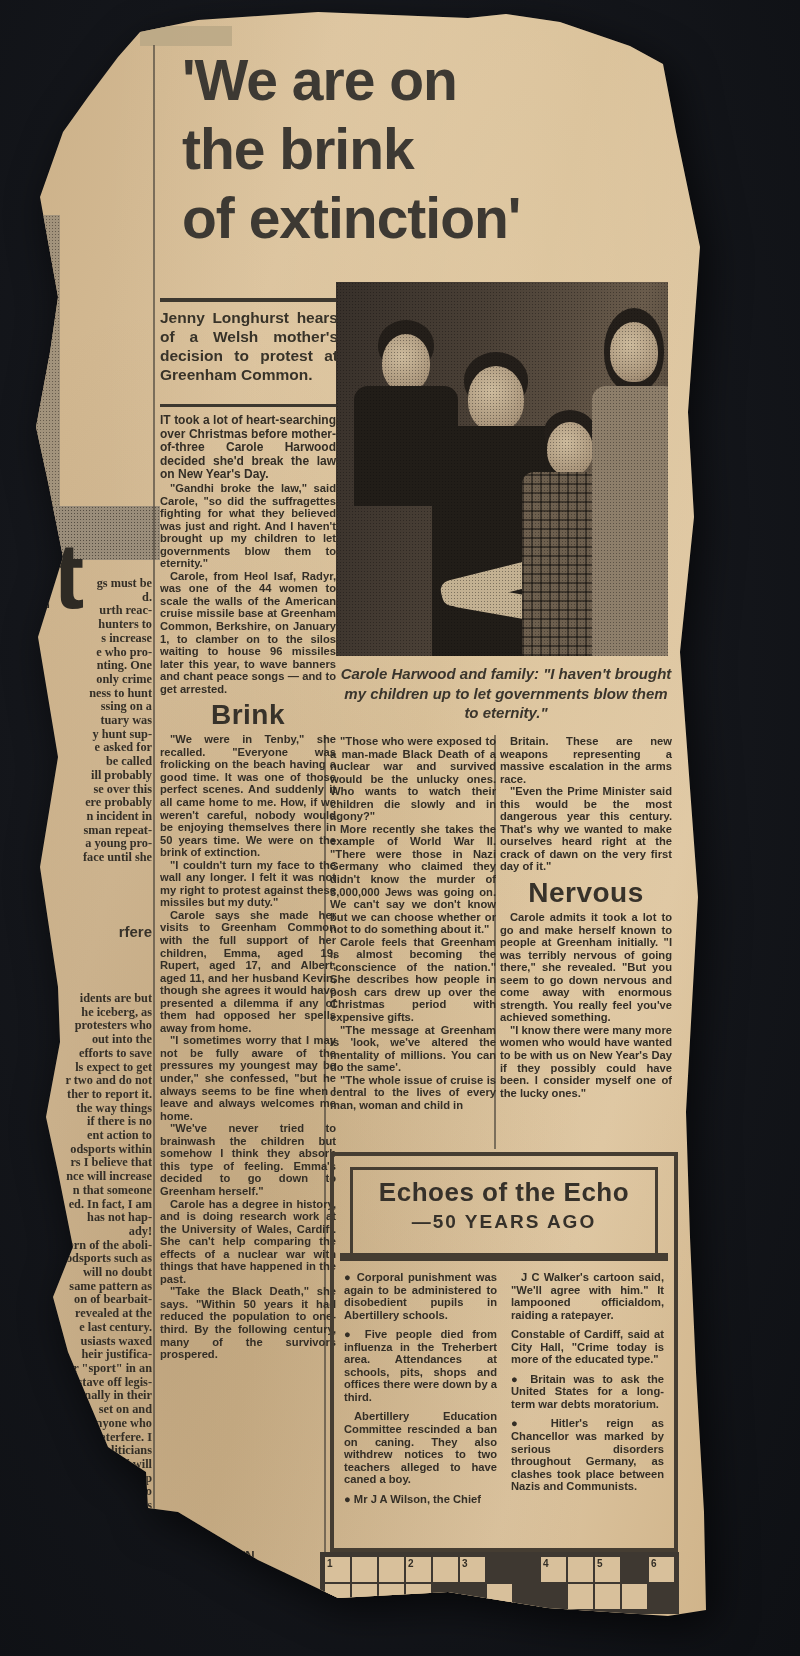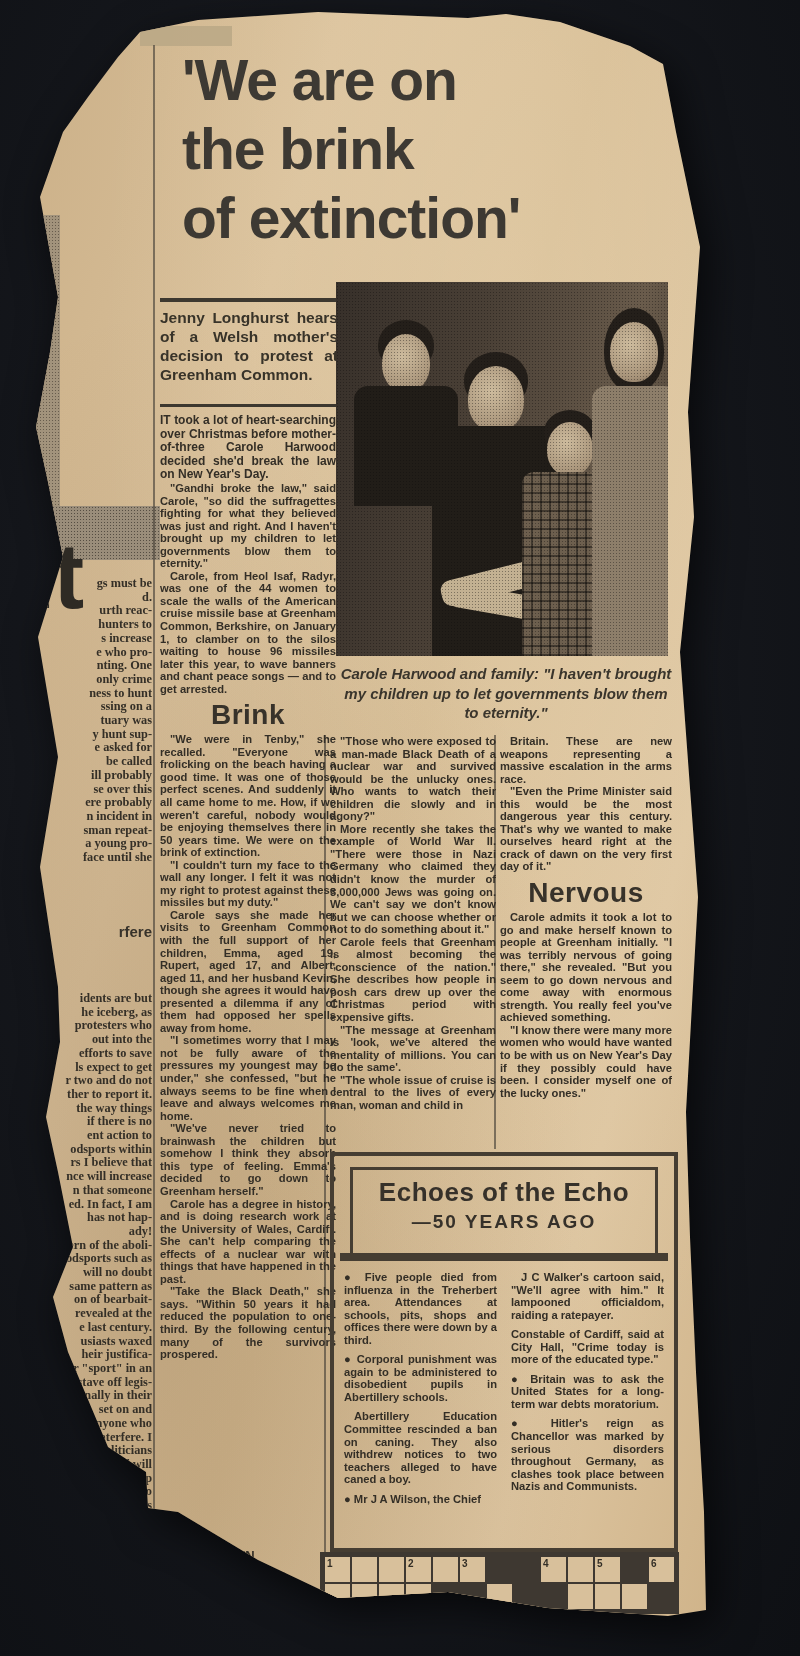--- a/index.html
+++ b/index.html
@@ -247,22 +247,22 @@
     <div class="caption">Carole Harwood and family: "I haven't brought my children up to let governments blow them to eternity."</div>
 
     <div class="echoes">
       <div class="echoes-header">
         <div class="echoes-title">Echoes of the Echo</div>
         <div class="echoes-sub">—50 YEARS AGO</div>
       </div>
       <div class="echoes-bar"></div>
       <div class="echoes-cols">
         <div class="echoes-col">
+            <p class="para">● Corporal punishment was again to be administered to disobedient pupils in Abertillery schools.</p>
             <p class="para">● Five people died from influenza in the Treherbert area. Attendances at schools, pits, shops and offices there were down by a third.</p>
-            <p class="para">● Corporal punishment was again to be administered to disobedient pupils in Abertillery schools.</p>
             <p class="para cont">Abertillery Education Committee rescinded a ban on caning. They also withdrew notices to two teachers alleged to have caned a boy.</p>
             <p class="para">● Mr J A Wilson, the Chief</p>
           </div>
         <div class="echoes-col">
             <p class="para cont">J C Walker's cartoon said, "We'll agree with him." It lampooned officialdom, raiding a ratepayer.</p>
             <p class="para">Constable of Cardiff, said at City Hall, "Crime today is more of the educated type."</p>
             <p class="para">● Britain was to ask the United States for a long-term war debts moratorium.</p>
             <p class="para">● Hitler's reign as Chancellor was marked by serious disorders throughout Germany, as clashes took place between Nazis and Communists.</p>
           </div>
       </div>

